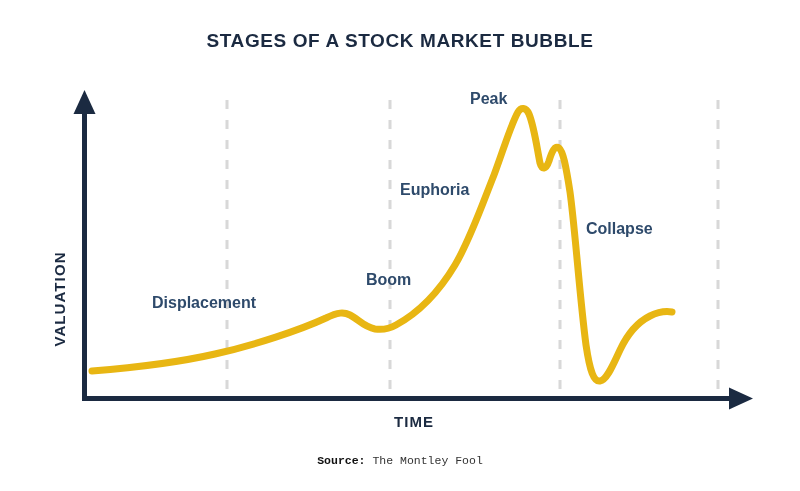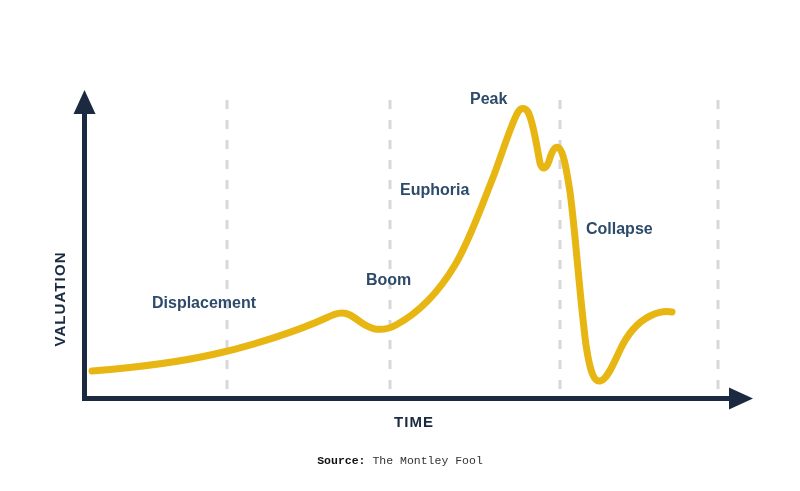--- a/index.html
+++ b/index.html
@@ -77,20 +77,21 @@
   }
   .source-line .src-val {
     color: #333333;
   }
 </style>
 </head>
 <body>
 
 <div id="chart-root">
 
+  <div class="chart-title">STAGES OF A STOCK MARKET BUBBLE</div>
 
   <svg class="plot" viewBox="0 0 800 491">
 
     <g>
       <line x1="227" y1="100" x2="227" y2="391" stroke="#d8d8d8" stroke-width="3" stroke-dasharray="9 11" stroke-linecap="butt"></line>
       <line x1="390" y1="100" x2="390" y2="391" stroke="#d8d8d8" stroke-width="3" stroke-dasharray="9 11" stroke-linecap="butt"></line>
       <line x1="560" y1="100" x2="560" y2="391" stroke="#d8d8d8" stroke-width="3" stroke-dasharray="9 11" stroke-linecap="butt"></line>
       <line x1="718" y1="100" x2="718" y2="391" stroke="#d8d8d8" stroke-width="3" stroke-dasharray="9 11" stroke-linecap="butt"></line>
     </g>
 

